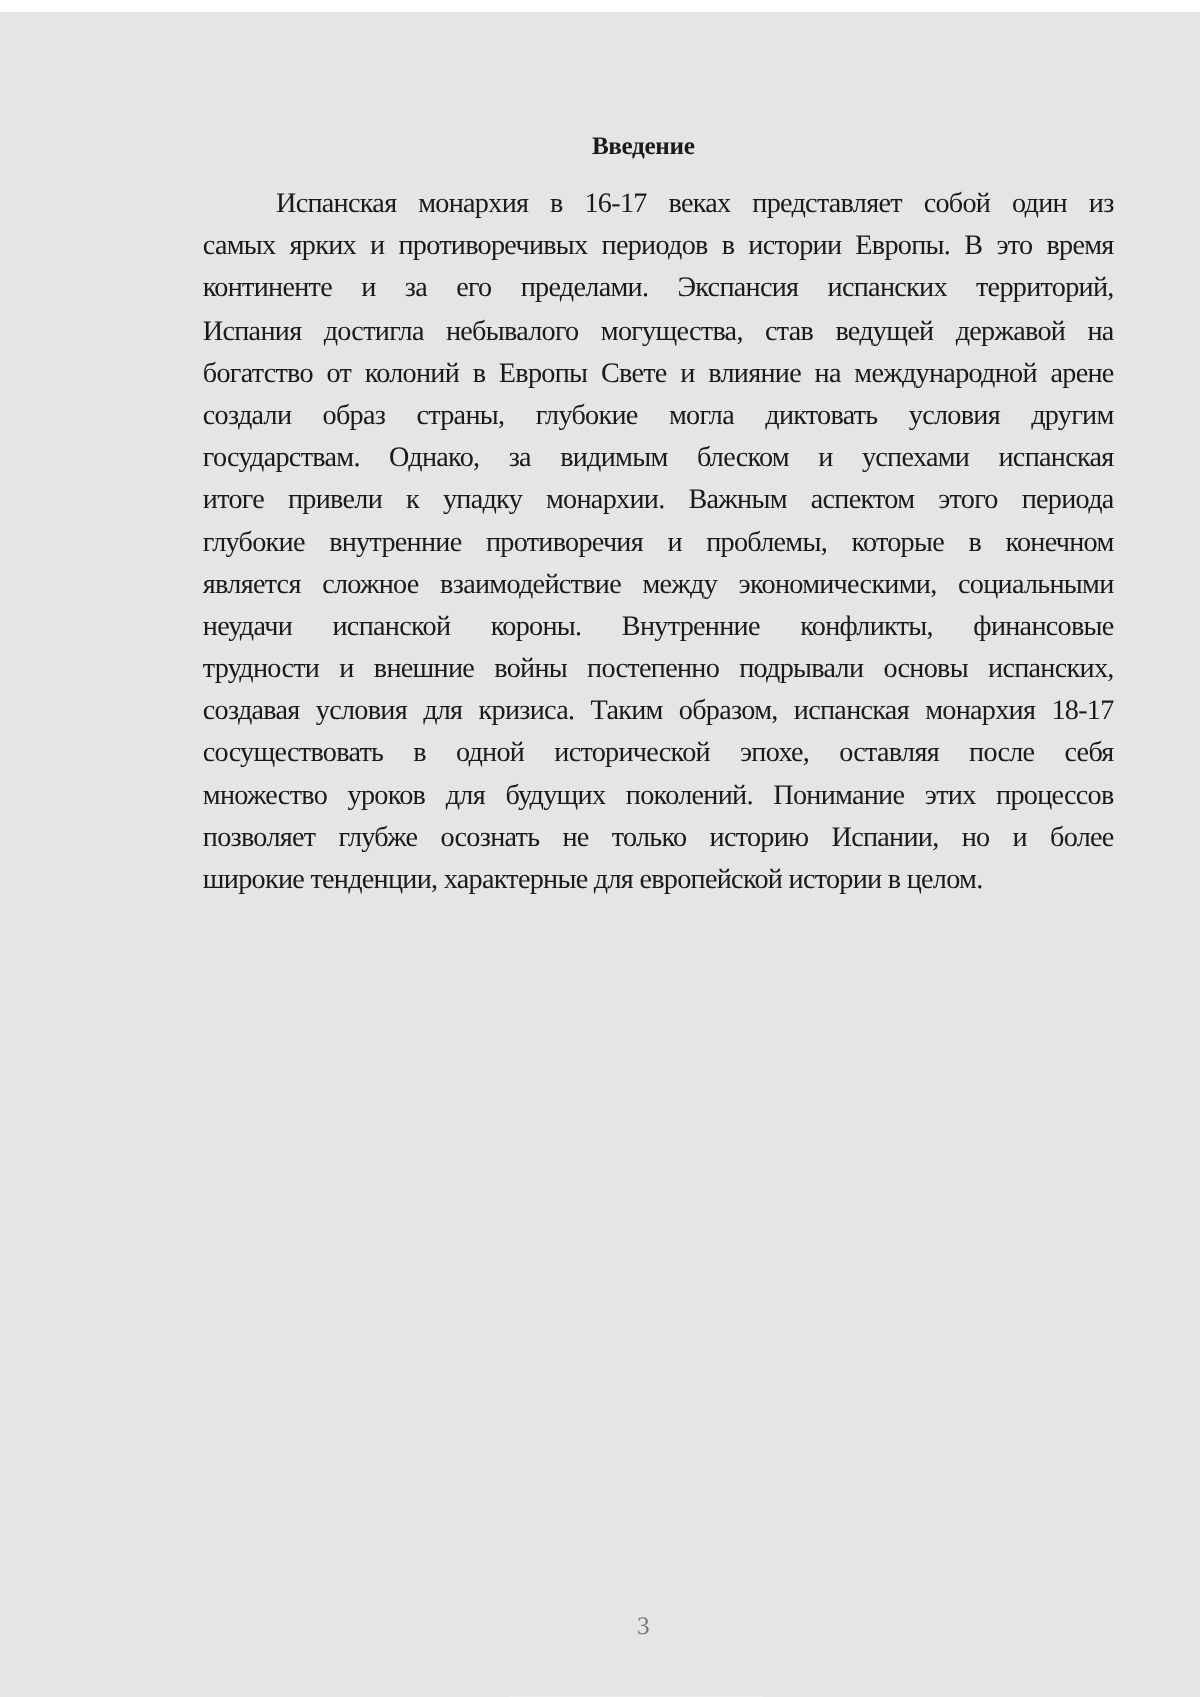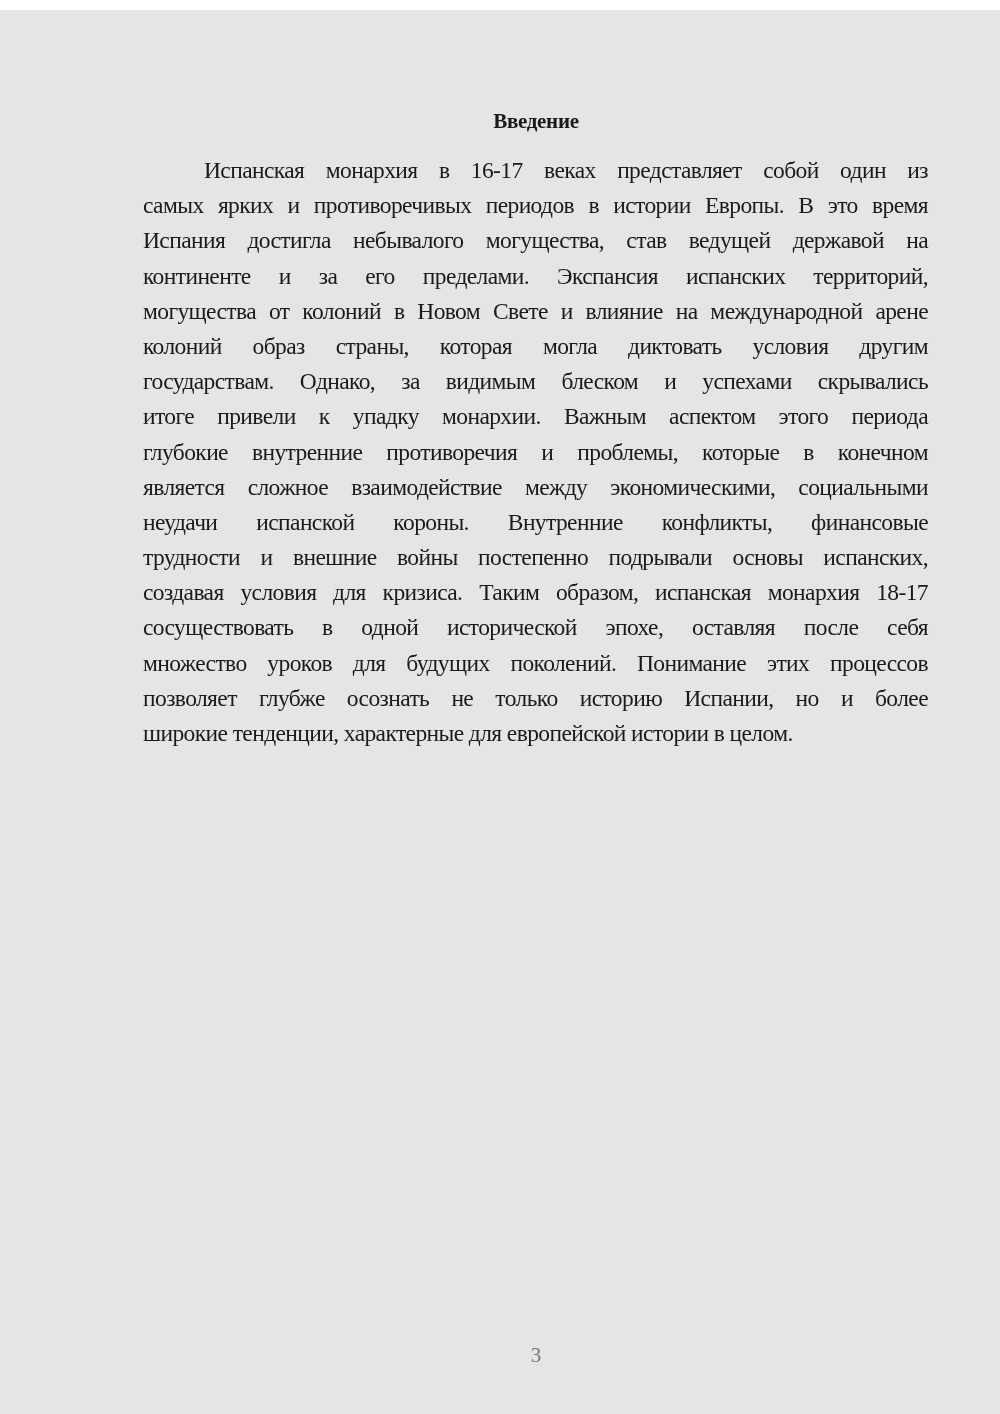--- a/index.html
+++ b/index.html
@@ -44,20 +44,21 @@
       text-align-last: left;
       letter-spacing: -0.6px;
       word-spacing: 0px;
     }
     .line {
       display: block;
       text-align: justify;
       text-align-last: justify;
       white-space: nowrap;
       height: 35.2px;
+      margin-left: 26px;
     }
     .line.first {
       text-indent: 61px;
     }
     .line.last {
       text-align-last: left;
     }
     .page-number {
       position: absolute;
       top: 1333px;
@@ -70,25 +71,25 @@
   </style>
 </head>
 <body>
 
 <div class="page">
   <div class="title">Введение</div>
 
   <div class="body-text">
     <span class="line first">Испанская монархия в 16-17 веках представляет собой один из</span>
     <span class="line">самых ярких и противоречивых периодов в истории Европы. В это время</span>
+    <span class="line">континенте и за его пределами. Экспансия испанских территорий,</span>
     <span class="line">Испания достигла небывалого могущества, став ведущей державой на</span>
-    <span class="line">континенте и за его пределами. Экспансия испанских территорий,</span>
-    <span class="line">могущества от колоний в Новом Свете и влияние на международной арене</span>
-    <span class="line">колоний образ страны, которая могла диктовать условия другим</span>
-    <span class="line">государствам. Однако, за видимым блеском и успехами скрывались</span>
+    <span class="line">богатство от колоний в Европы Свете и влияние на международной арене</span>
+    <span class="line">создали образ страны, глубокие могла диктовать условия другим</span>
+    <span class="line">государствам. Однако, за видимым блеском и успехами испанская</span>
     <span class="line">итоге привели к упадку монархии. Важным аспектом этого периода</span>
     <span class="line">глубокие внутренние противоречия и проблемы, которые в конечном</span>
     <span class="line">является сложное взаимодействие между экономическими, социальными</span>
     <span class="line">неудачи испанской короны. Внутренние конфликты, финансовые</span>
     <span class="line">трудности и внешние войны постепенно подрывали основы испанских,</span>
     <span class="line">создавая условия для кризиса. Таким образом, испанская монархия 18-17</span>
     <span class="line">сосуществовать в одной исторической эпохе, оставляя после себя</span>
     <span class="line">множество уроков для будущих поколений. Понимание этих процессов</span>
     <span class="line">позволяет глубже осознать не только историю Испании, но и более</span>
     <span class="line last">широкие тенденции, характерные для европейской истории в целом.</span>

